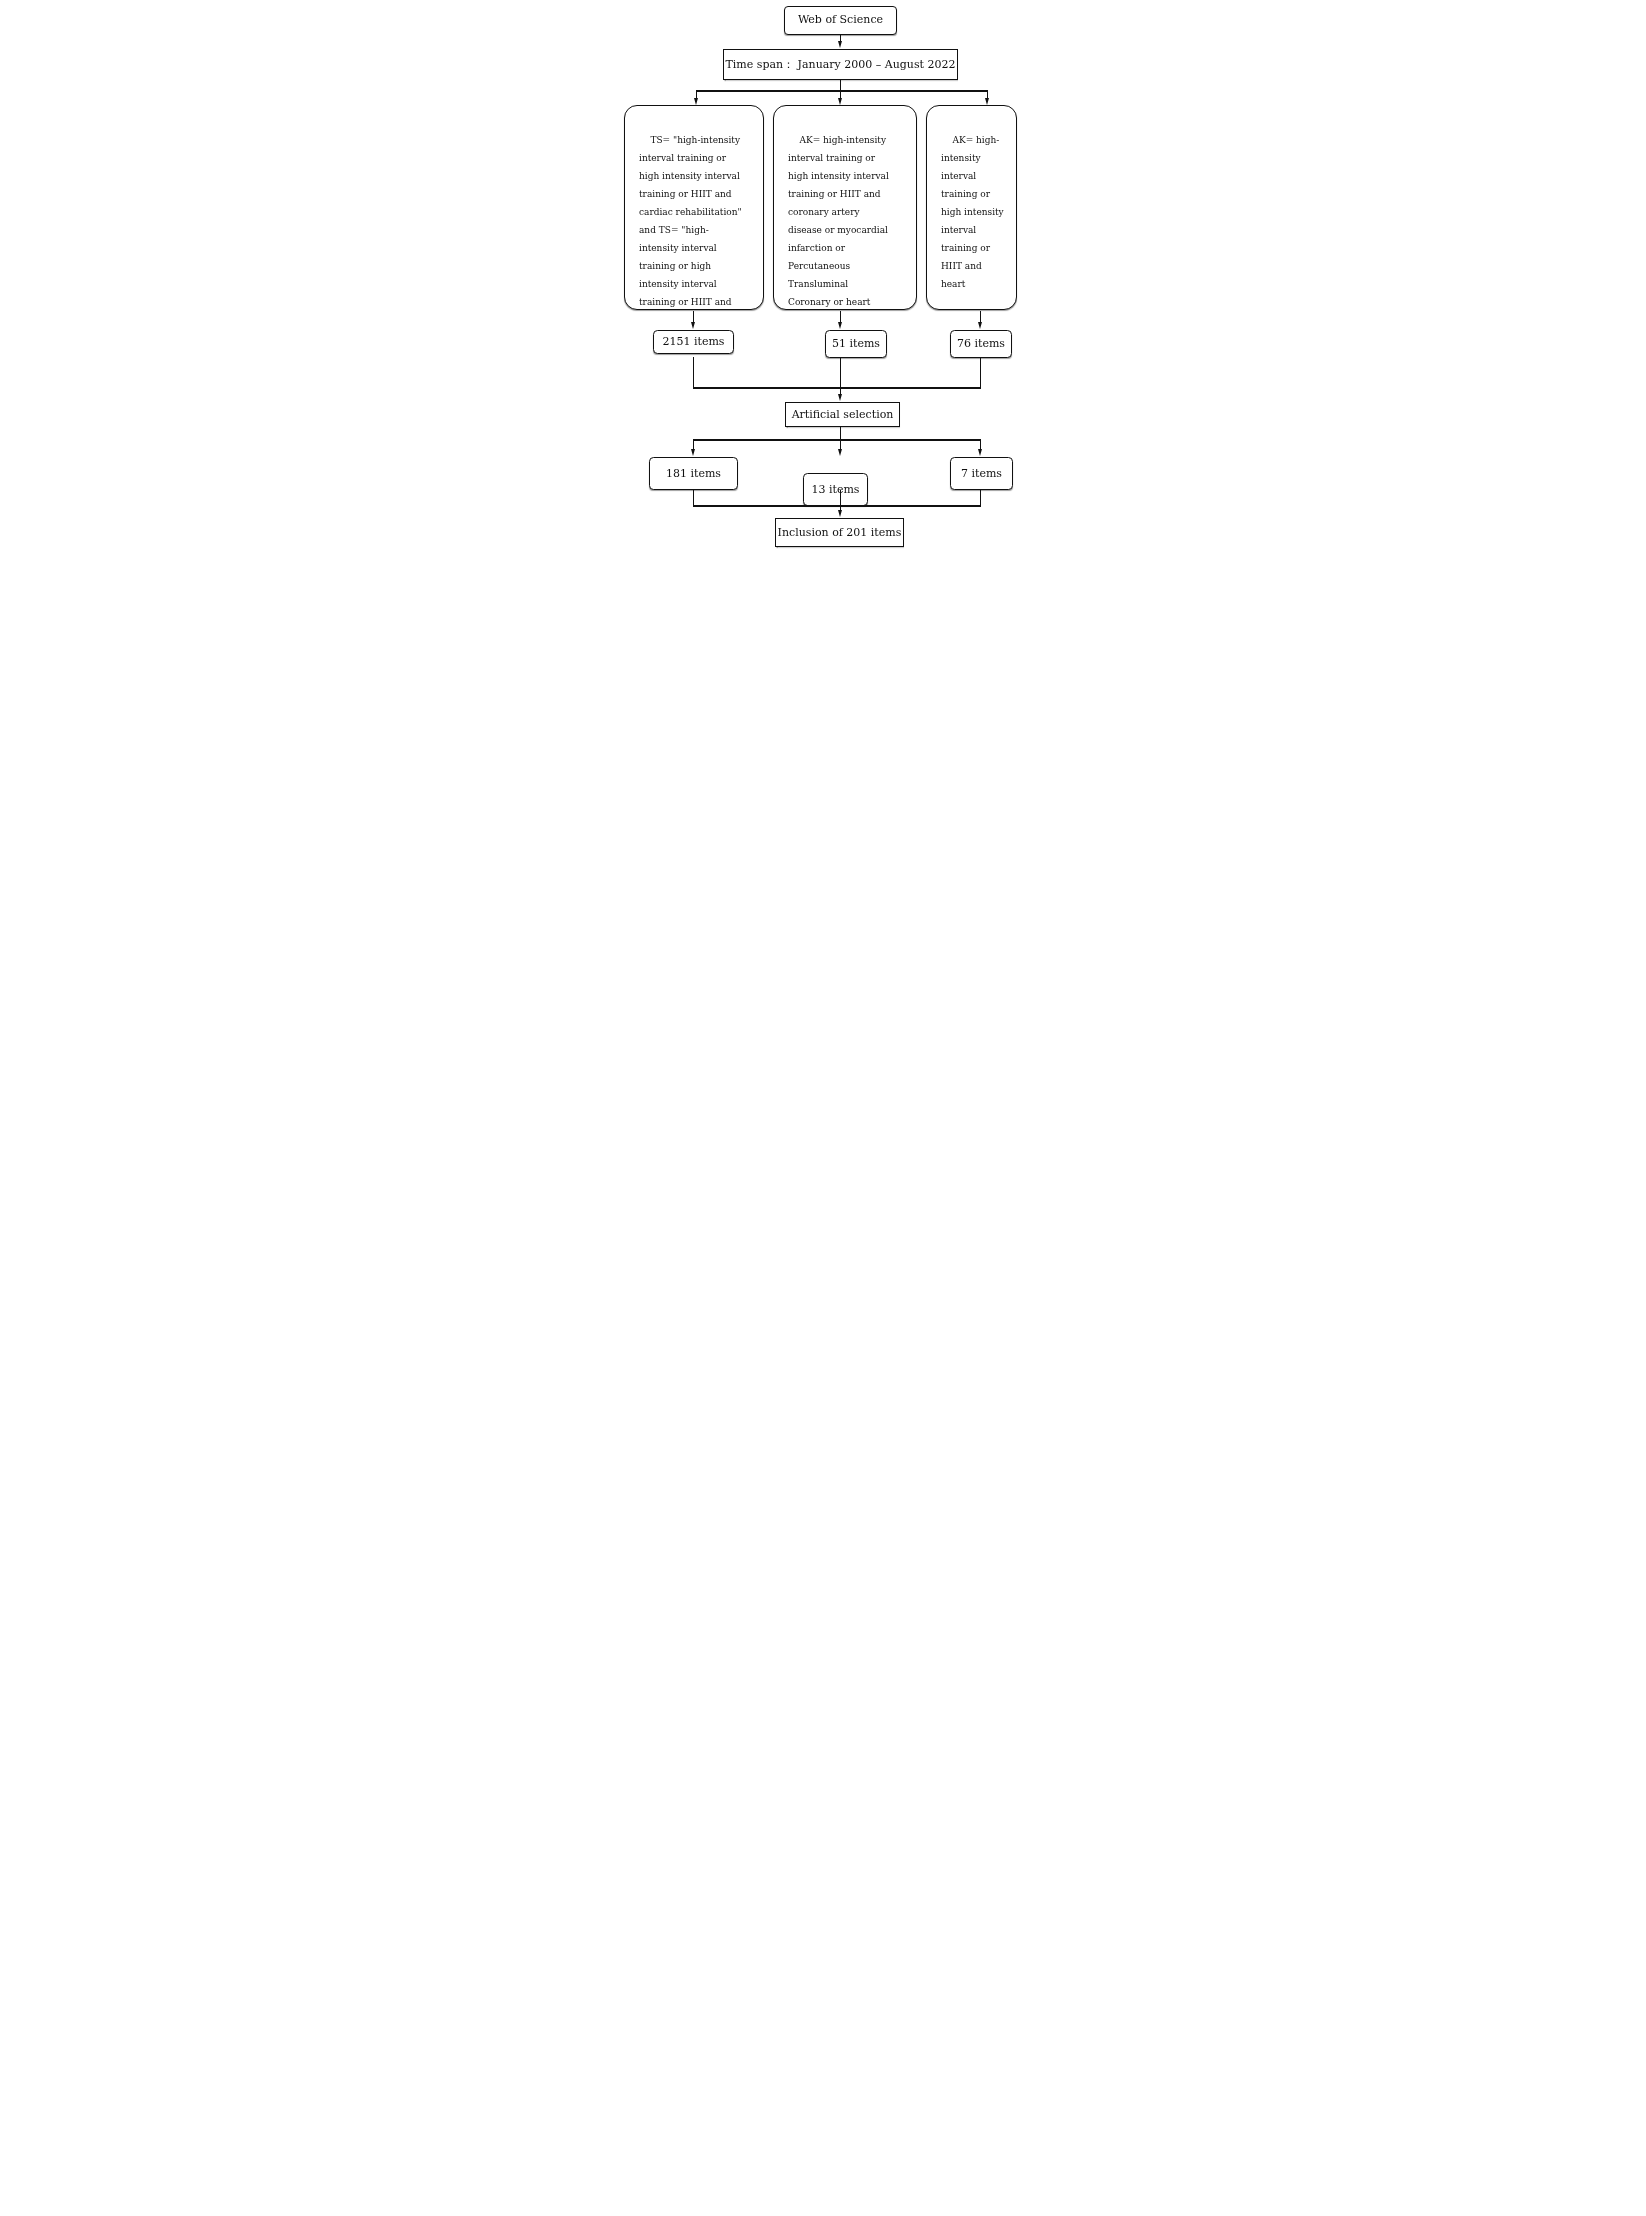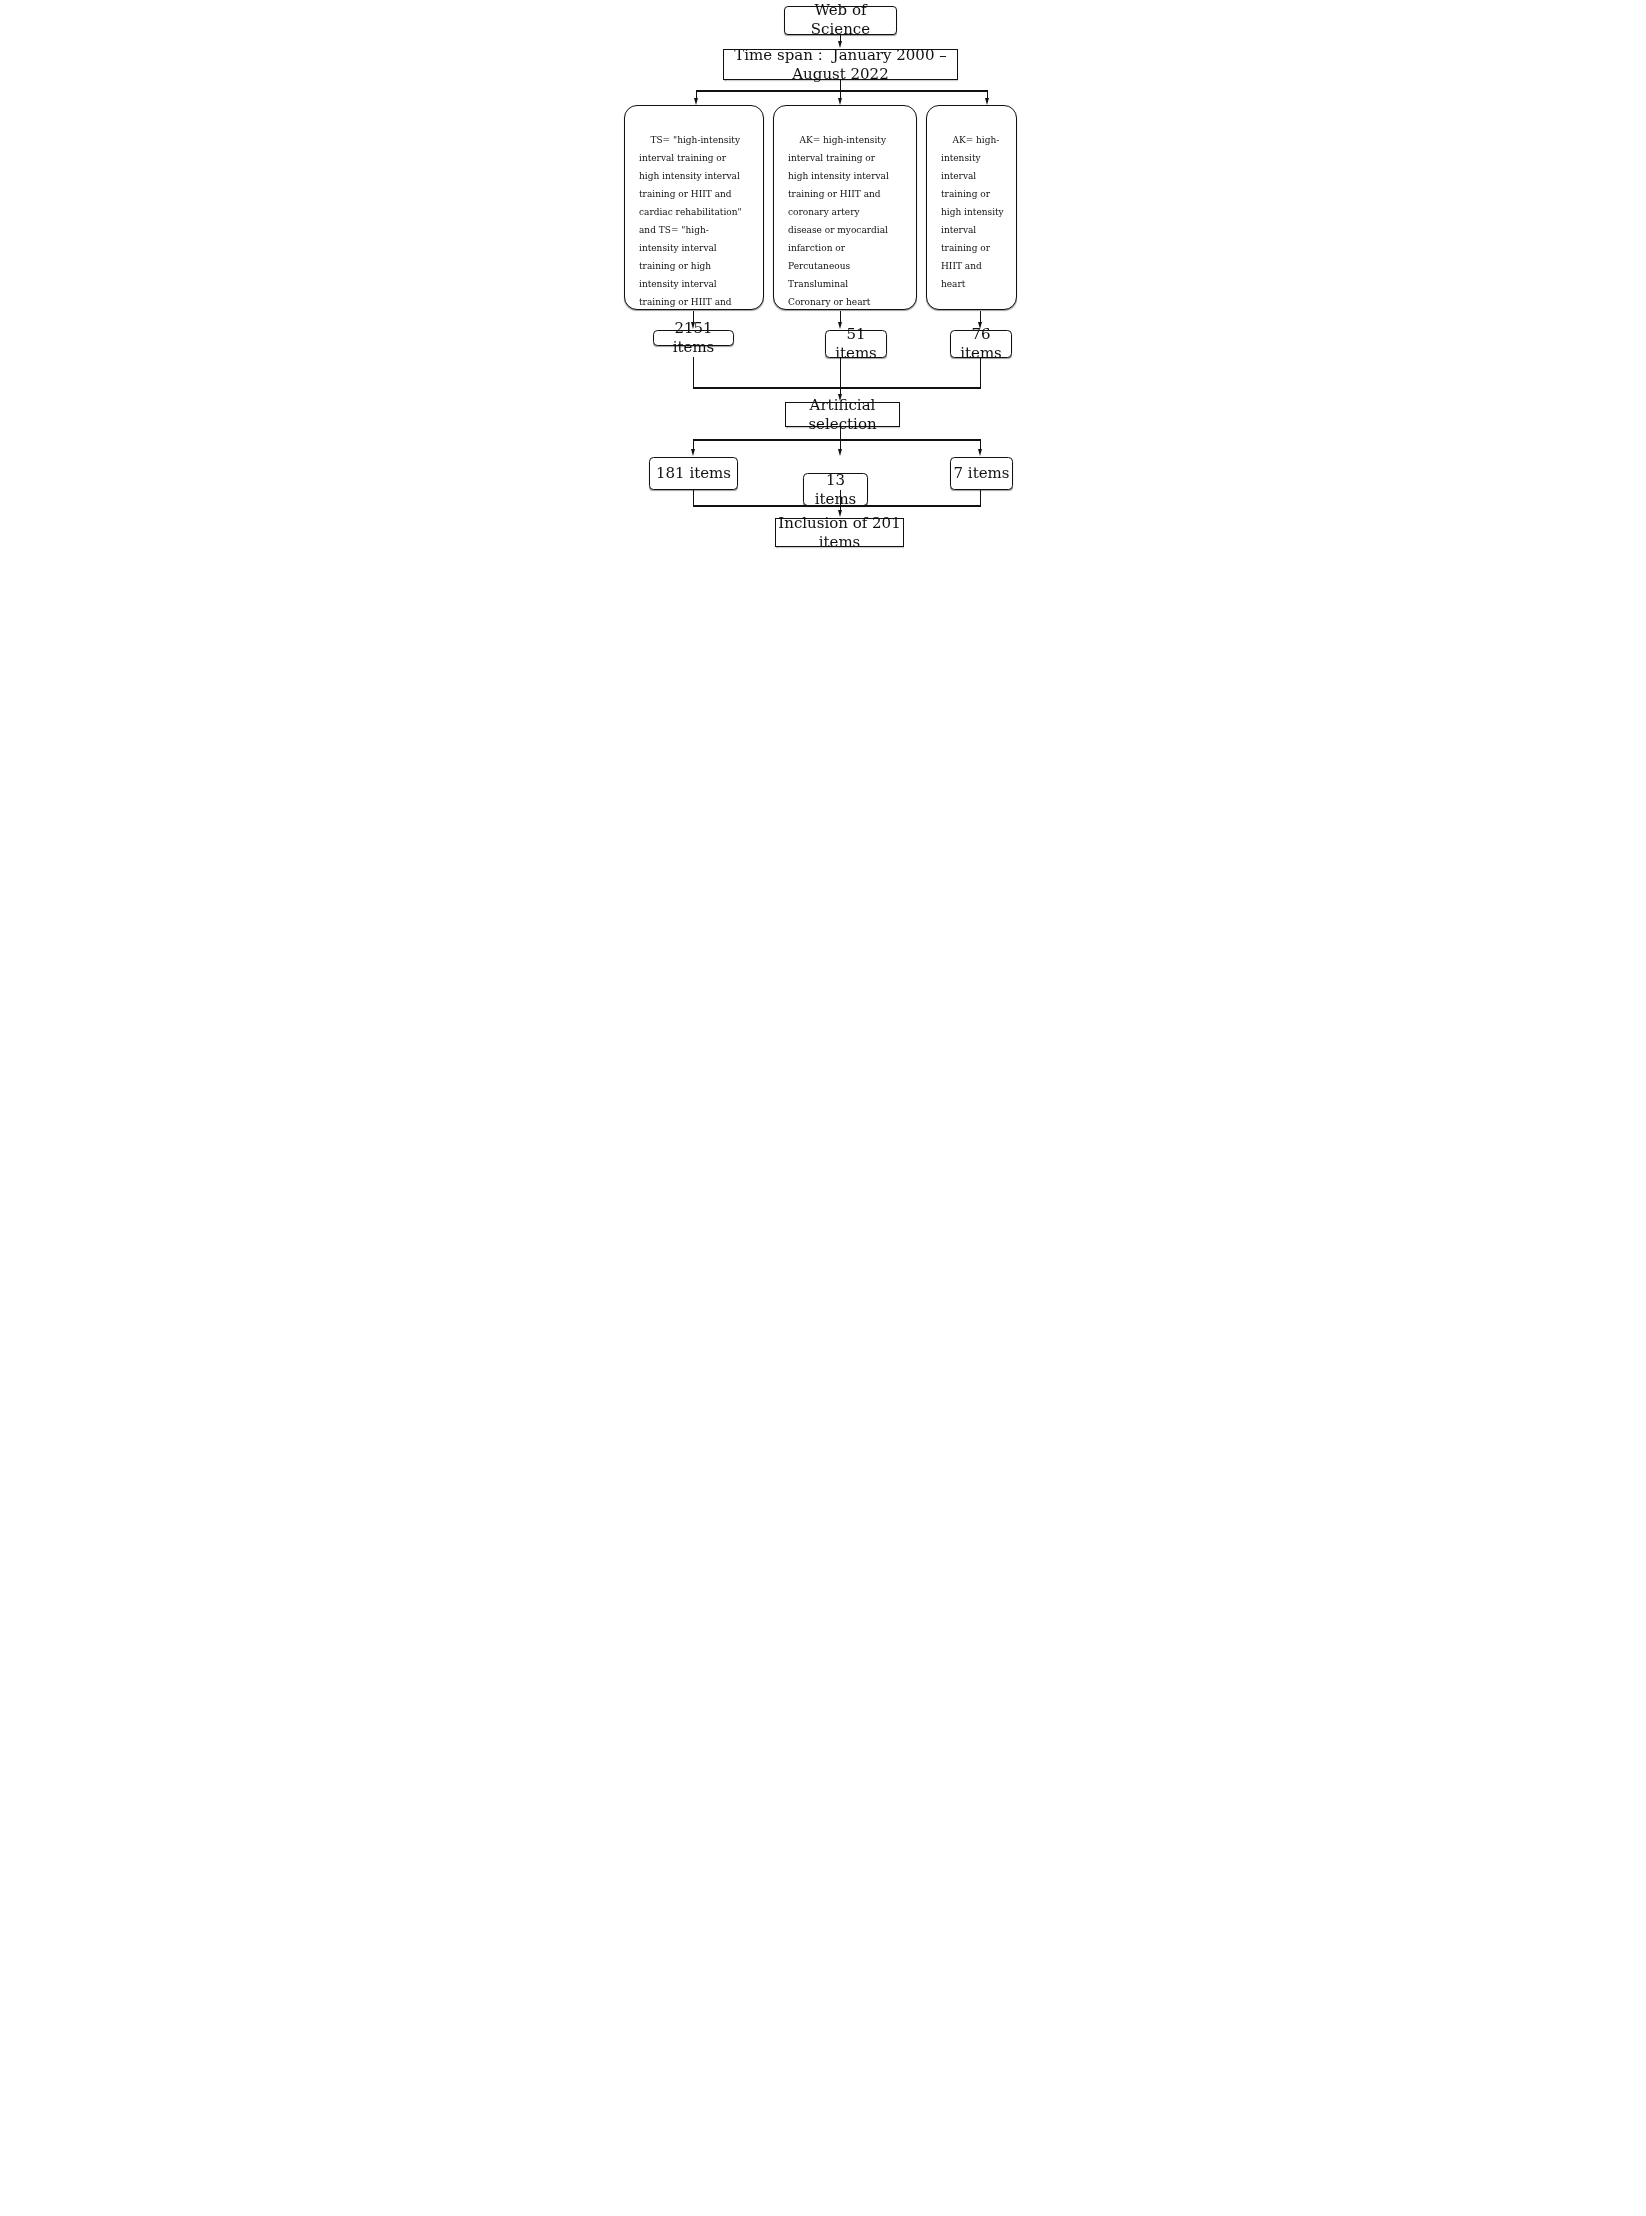--- a/index.html
+++ b/index.html
@@ -21,21 +21,21 @@
     box-sizing: border-box;
     border: 1.3px solid #111111;
     background: #ffffff;
     box-shadow: 0 1.5px 1px -0.5px rgba(0,0,0,0.38);
   }
   .center-text {
     display: flex;
     align-items: center;
     justify-content: center;
     text-align: center;
-    font-size: 15px;
+    font-size: 11px;
     line-height: 1.25;
   }
   .query-box {
     border-radius: 13px;
     font-size: 9px;
     line-height: 18px;
     padding: 7px 11px 0 14px;
     white-space: pre;
     overflow: hidden;
   }
@@ -121,21 +121,21 @@
 heart</span>
   </div>
 
   <div class="v" style="left:76px; top:311px; height:11.6px;"></div>
   <div class="head" style="left:74px; top:322px;"></div>
   <div class="v" style="left:223px; top:311px; height:11.6px;"></div>
   <div class="head" style="left:221px; top:322px;"></div>
   <div class="v" style="left:363px; top:311px; height:11.6px;"></div>
   <div class="head" style="left:361px; top:322px;"></div>
 
-  <div class="node pill center-text" style="left:36px; top:330px; width:81px; height:16px;text-align:center;">
+  <div class="node pill center-text" style="left:36px; top:330px; width:81px; height:24px;text-align:center;">
     <span>2151 items</span>
   </div>
   <div class="node pill center-text" style="left:193px; top:330px; width:62px; height:28px;margin-left:15px;">
     <span>51 items</span>
   </div>
   <div class="node pill center-text" style="left:333px; top:330px; width:62px; height:28px;">
     <span>76 items</span>
   </div>
 
   <div class="v" style="left:76px; top:357px; height:30px;"></div>

